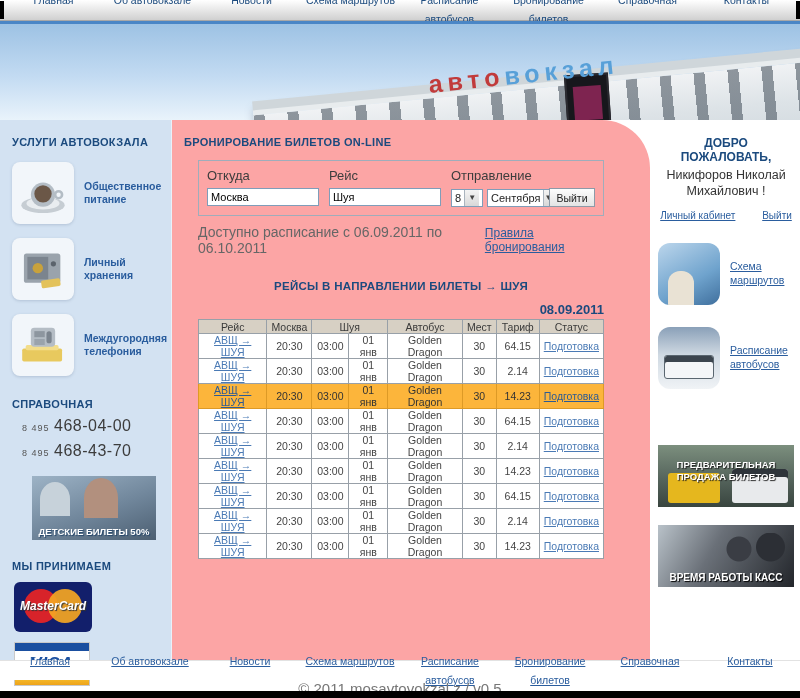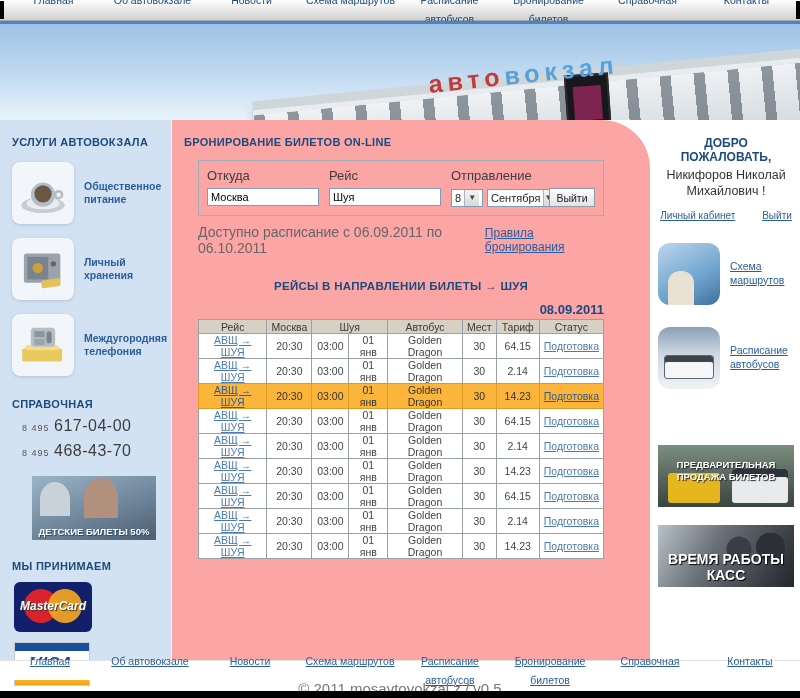--- a/index.html
+++ b/index.html
@@ -133,21 +133,21 @@
   .rbanner.presale .busy { position:absolute; left:10px; bottom:4px; width:52px; height:30px; background:#e5b71e; border-radius:3px; }
   .rbanner.presale .busw { position:absolute; right:6px; bottom:4px; width:56px; height:34px; background:#e8eaec; border-radius:3px;
     box-shadow:inset 0 8px 0 #2e343a; }
   .rbanner.presale .txt { position:absolute; left:0; top:14px; width:100%; text-align:center;
     font-size:9.5px; font-weight:bold; color:#fff; text-shadow:1px 1px 1px #222; line-height:1.3; z-index:2; }
   .rbanner.kassa { background:linear-gradient(120deg,#b9c2c9 0%,#6a7078 40%,#23262b 100%); }
   .rbanner.kassa .heads { position:absolute; right:6px; top:8px; width:70px; height:40px;
     background:radial-gradient(circle at 30% 40%, #3a3d44 0 12px, transparent 13px),
                radial-gradient(circle at 75% 35%, #2c2f35 0 14px, transparent 15px); }
   .rbanner.kassa .txt { position:absolute; left:0; bottom:4px; width:100%; text-align:center;
-    font-size:14px; font-weight:bold; color:#fff; text-shadow:1px 1px 1px #000; }
+    font-size:10px; font-weight:bold; color:#fff; text-shadow:1px 1px 1px #000; }
 
   
   .footnav { position:absolute; top:660px; left:0; width:800px; height:20px; background:#fff;
     border-top:1px solid #e2e2e2; display:flex; align-items:center; }
   .copyright { position:absolute; top:680px; left:0; width:800px; text-align:center; font-size:15px; color:#777; }
   .black-bar { position:absolute; top:691px; left:0; width:800px; height:7px; background:#000; }
 </style>
 </head>
 <body>
 
@@ -222,21 +222,21 @@
                 <rect x="20" y="23" width="12" height="7" fill="#9aa3ac"></rect>
               </svg>
           </span>
           <span class="lbl">Междугородняя телефония</span>
         </div>
 
         <div class="info-sec">
           <div class="sec-title">СПРАВОЧНАЯ</div>
           <div class="phone-row">
             <span class="pre">8 495</span>
-            <span class="num">617-04-00</span>
+            <span class="num">468-04-00</span>
           </div>
           <div class="phone-row">
             <span class="pre">8 495</span>
             <span class="num">468-43-70</span>
           </div>
         </div>
 
         <div class="kids-banner">
           <div class="p1"></div>
           <div class="p2"></div>

